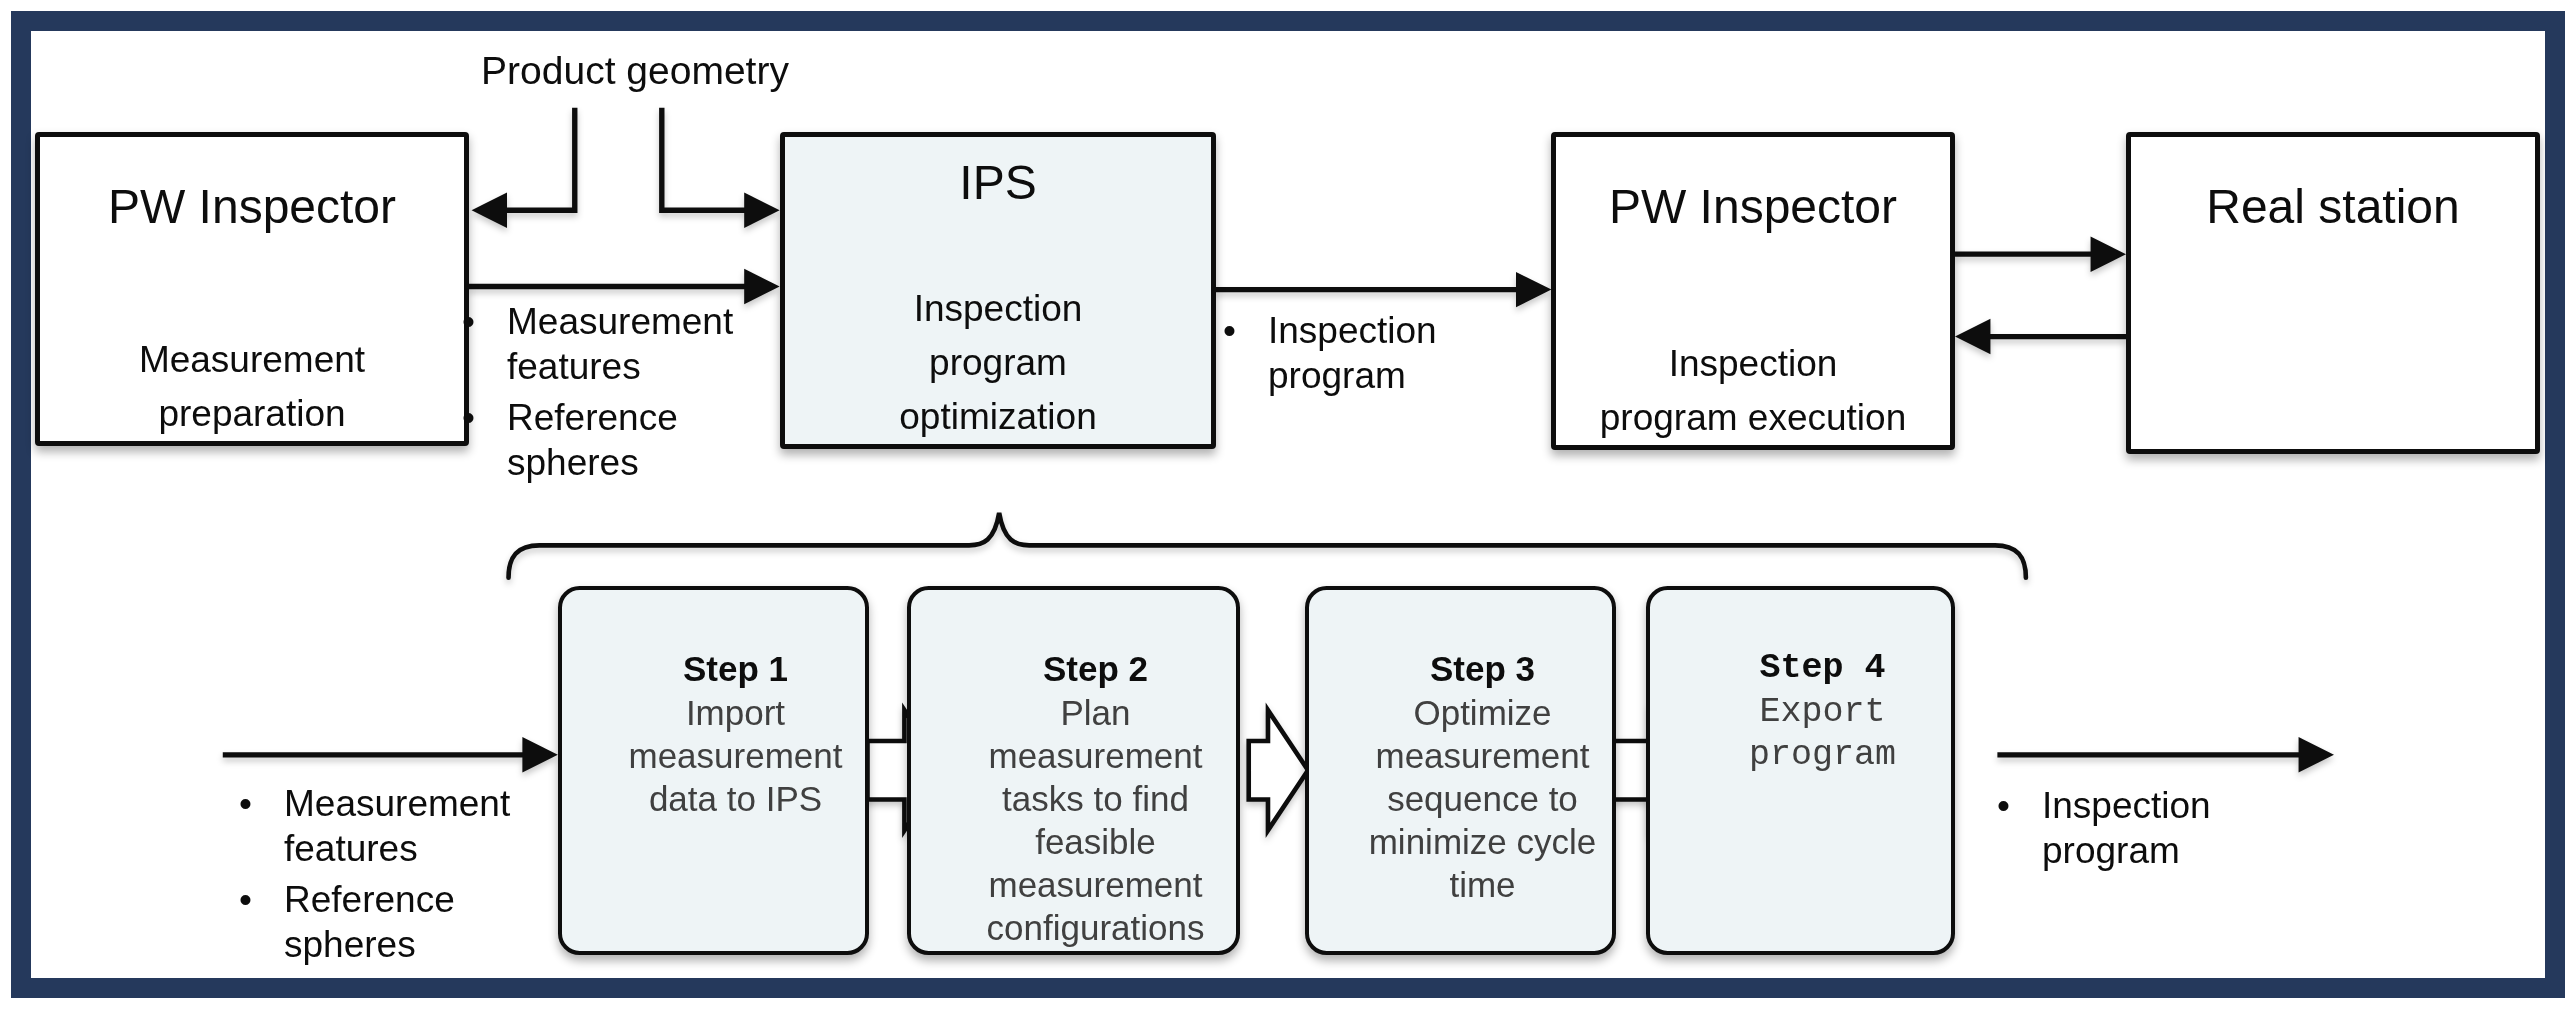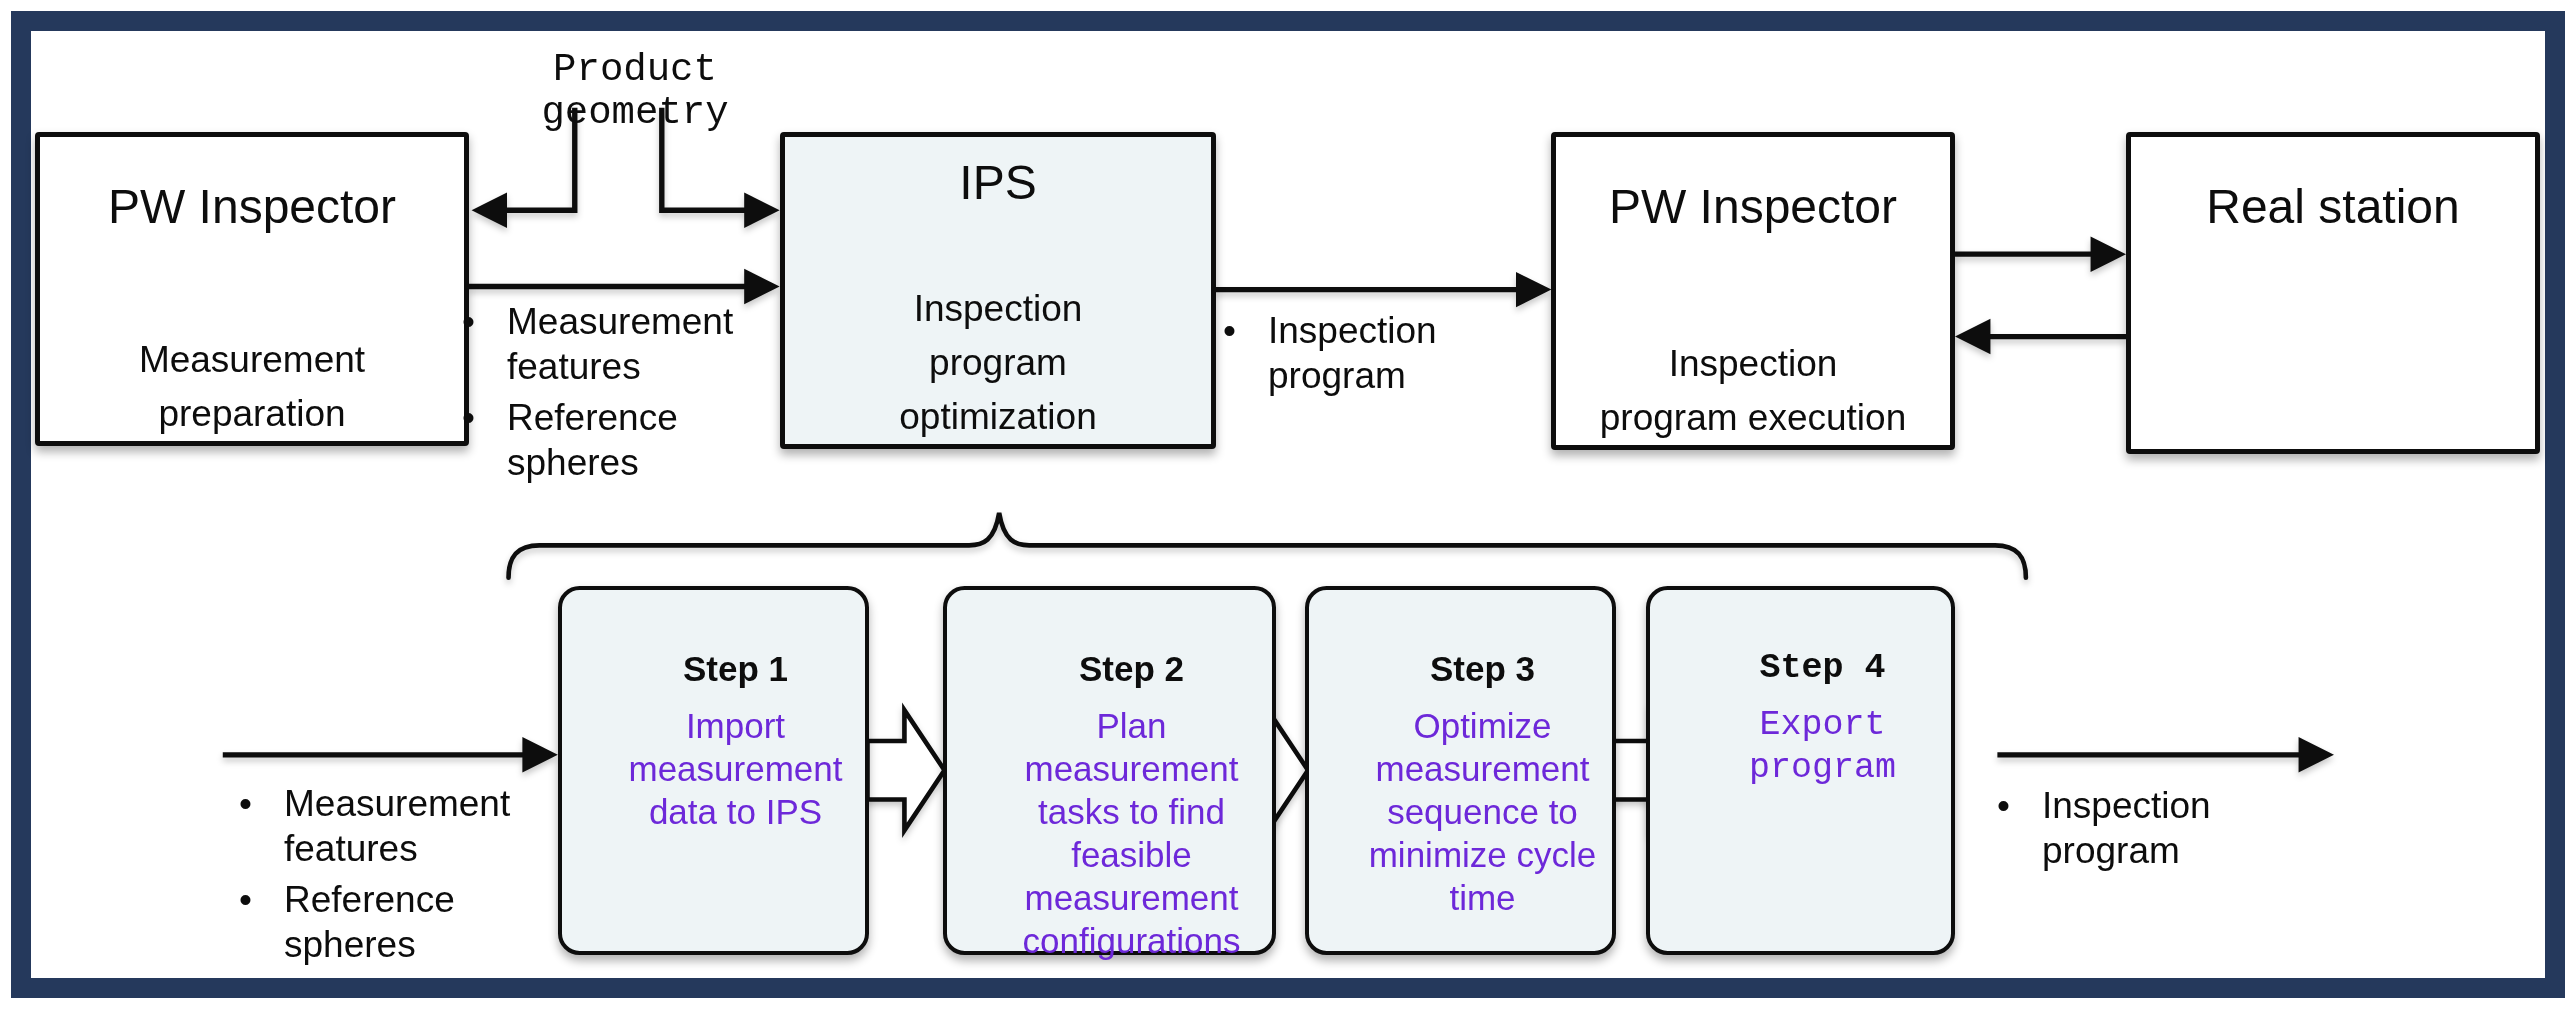--- a/index.html
+++ b/index.html
@@ -10,38 +10,38 @@
        box-shadow:0 5.4px 9.2px rgba(0,0,0,0.30);justify-content:space-between;}
   .box.tinted{background:#eef4f6;}
   .box-title{font-size:48px;line-height:59px;color:#0d0d0d;}
   .box-sub{font-size:37px;line-height:54px;color:#0d0d0d;white-space:pre-line;}
   #box-pw-prep{left:35px;top:132px;width:434px;height:314px;padding-top:40px;}
   #box-ips{left:780px;top:132px;width:436px;height:317px;padding-top:16px;}
   #box-pw-exec{left:1551px;top:132px;width:404px;height:318px;padding-top:40px;}
   #box-pw-exec .box-sub{margin-top:12.3px;}
   #box-real{left:2126px;top:132px;width:414px;height:322px;padding-top:40px;}
   #product-geometry{position:absolute;left:481px;top:49px;width:308px;text-align:center;
-       font-size:39px;line-height:43px;color:#0d0d0d;font-family:Liberation Mono, monospace;}
+       font-size:39px;line-height:43px;color:#0d0d0d;}
   .bullets{position:absolute;color:#0d0d0d;}
   .bullet-item{display:flex;align-items:flex-start;margin-bottom:6.2px;}
   .bullet-dot{width:45px;font-size:37px;line-height:45px;flex:0 0 45px;}
   .bullet-text{font-size:37px;line-height:45px;width:231px;}
   #bullets-top-left{left:462px;top:299px;}
   #bullets-top-mid{left:1223px;top:308px;}
   #bullets-bottom-left{left:239px;top:781px;}
   #bullets-bottom-right{left:1997px;top:783px;}
   .step{position:absolute;box-sizing:border-box;top:586px;height:369px;border:4.6px solid #0d0d0d;
         border-radius:21.6px;background:#eef4f6;display:flex;flex-direction:column;align-items:center;
         text-align:center;padding-top:57px;box-shadow:0 5.4px 9.2px rgba(0,0,0,0.30);padding-left:44px;}
   #step-1{left:558px;width:311px;}
-  #step-2{left:943px;width:333px;text-align:center;}
+  #step-2{left:907px;width:333px;text-align:center;}
   #step-3{left:1305px;width:311px;}
   #step-4{left:1646px;width:309px;font-family:Liberation Mono, monospace;}
   .step-title{font-size:35px;font-weight:bold;line-height:43px;color:#0d0d0d;}
-  .step-body{font-size:35px;line-height:43px;color:#6d28d9;white-space:pre-line;margin-top:14px;}
+  .step-body{font-size:35px;line-height:43px;color:#404040;white-space:pre-line;margin-top:1px;}
   #connector-layer{position:absolute;left:0;top:0;width:2576px;height:1009px;pointer-events:none;}
   #connector-layer .ln{stroke:#0d0d0d;stroke-width:7;fill:none;}
   #connector-layer .hd{fill:#0d0d0d;stroke:none;}
   #connector-layer .block-arrow{fill:#ffffff;stroke:#0d0d0d;stroke-width:6;stroke-linejoin:miter;}
   #connector-layer .brace{stroke:#0d0d0d;stroke-width:6;fill:none;stroke-linecap:round;}
   .soft{filter:drop-shadow(0 5px 4px rgba(0,0,0,0.22));}
 </style>
 </head>
 <body>
 

